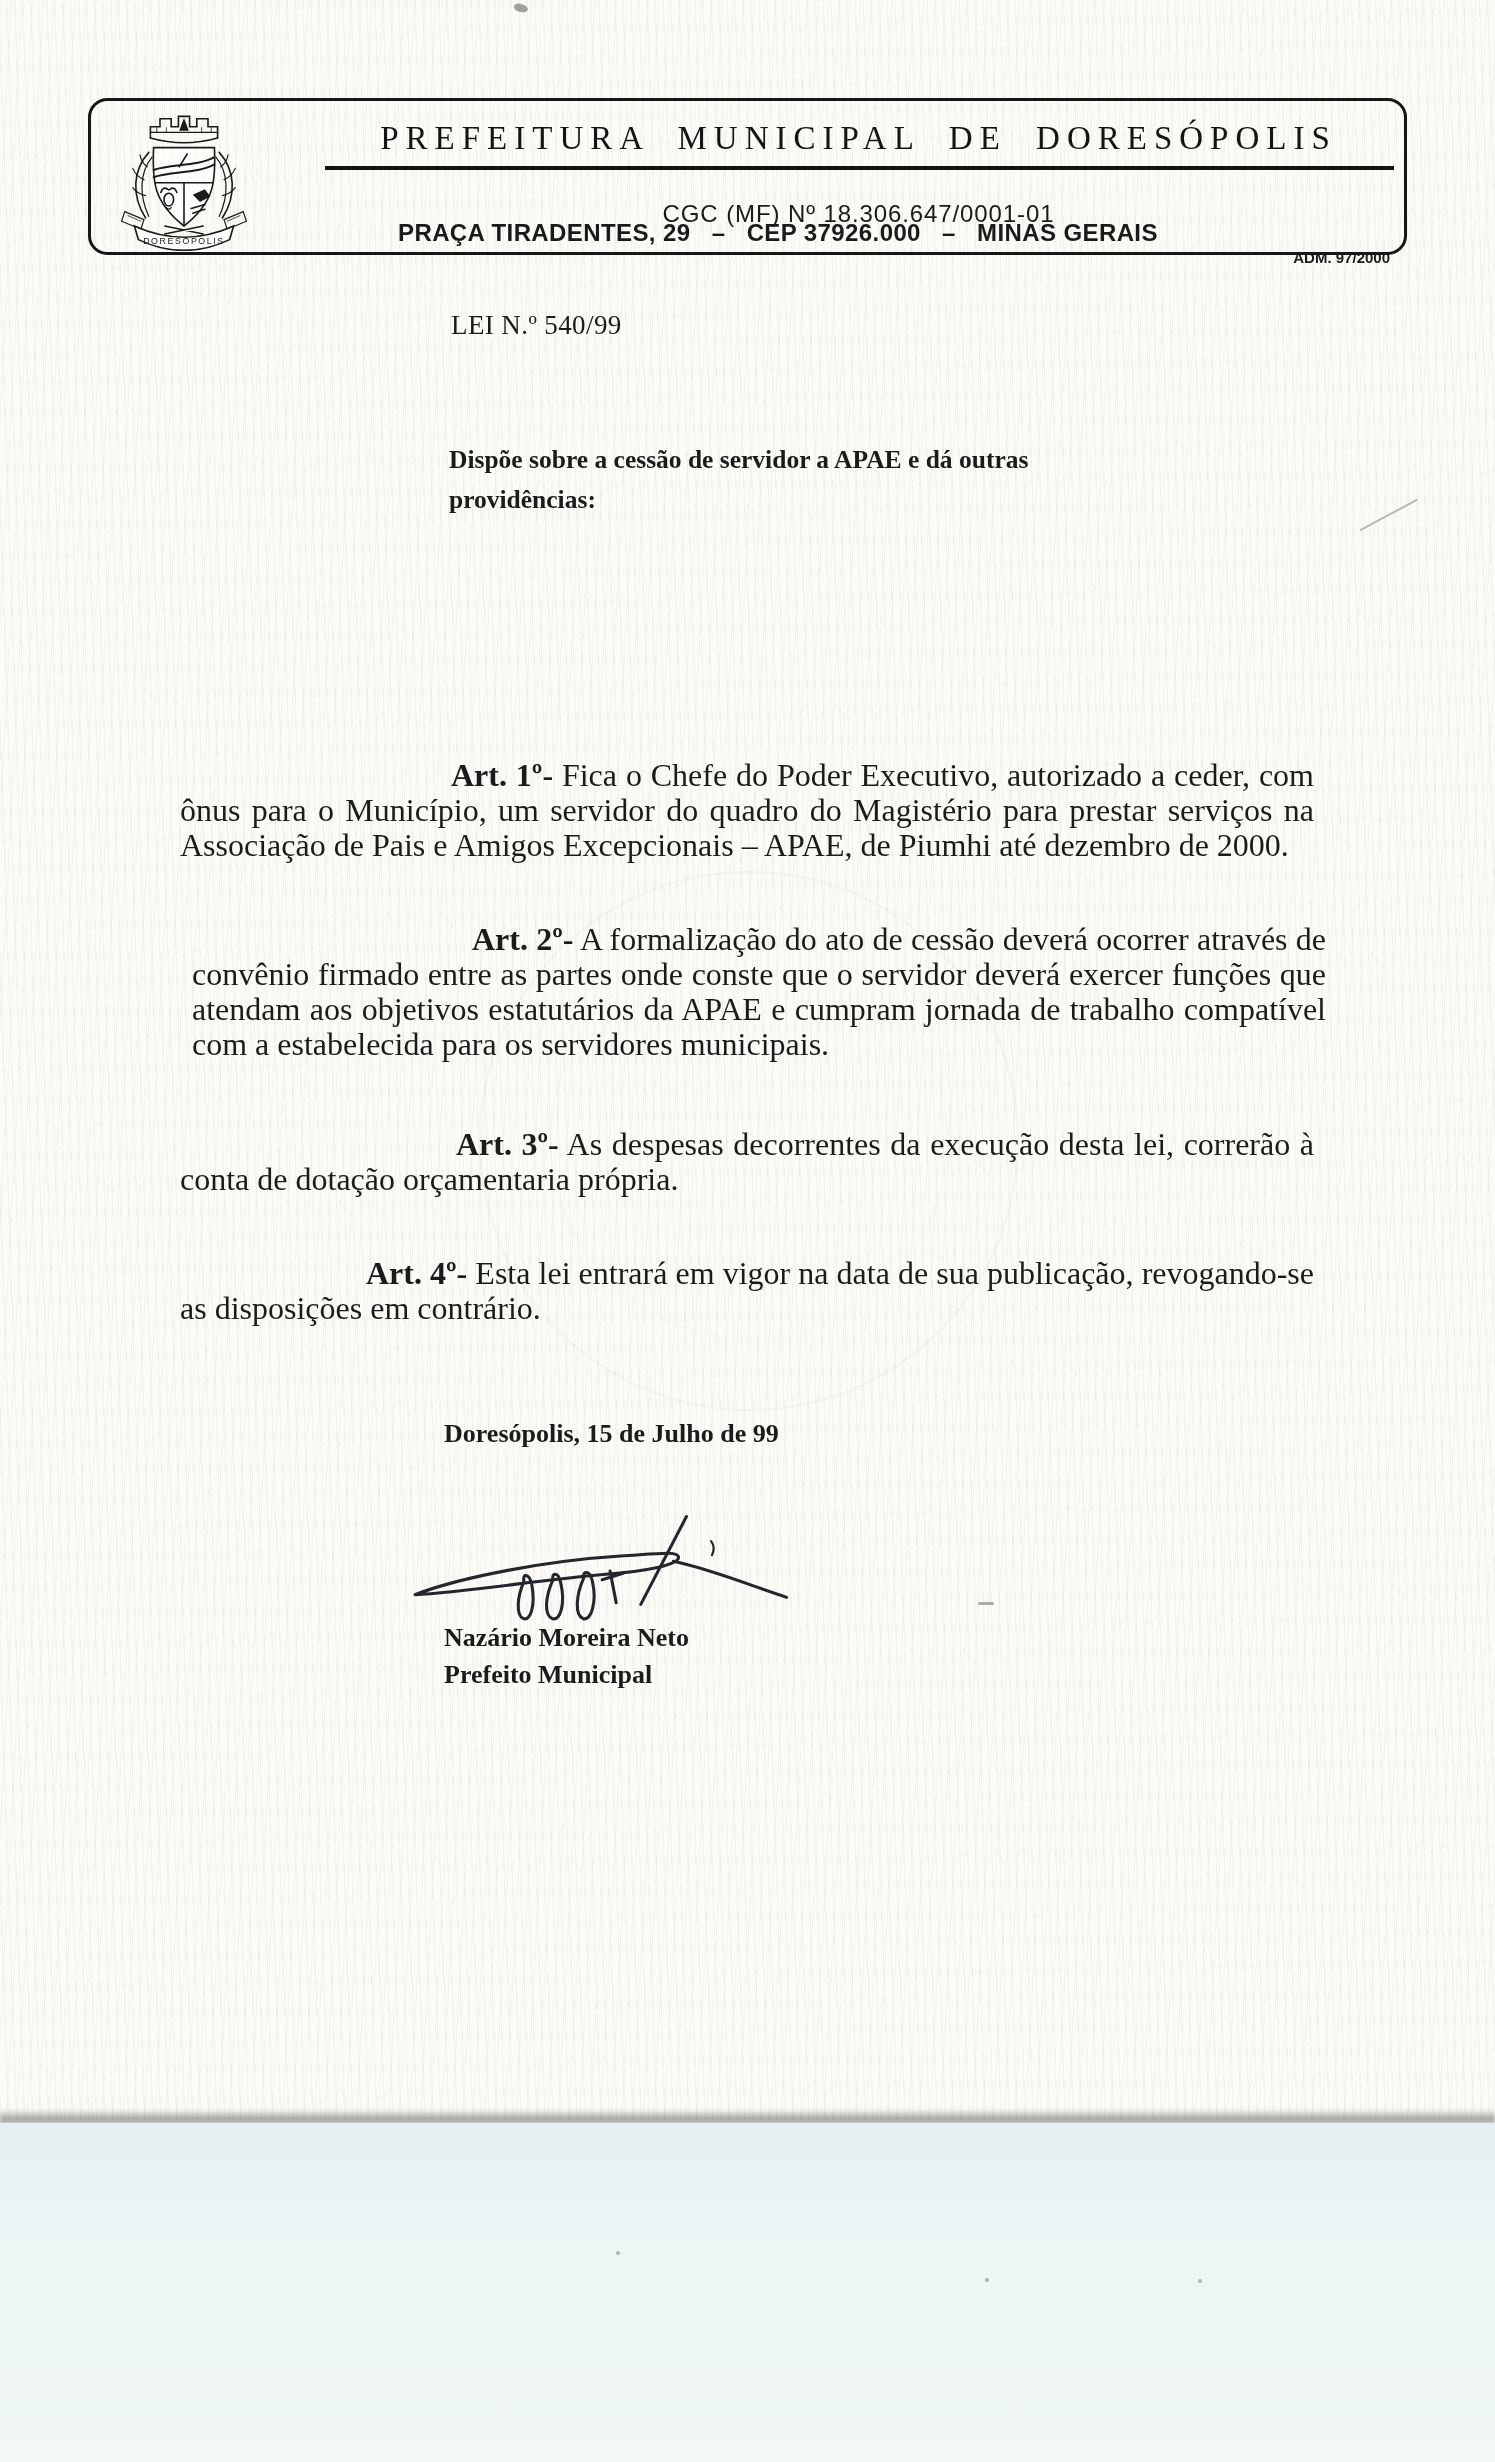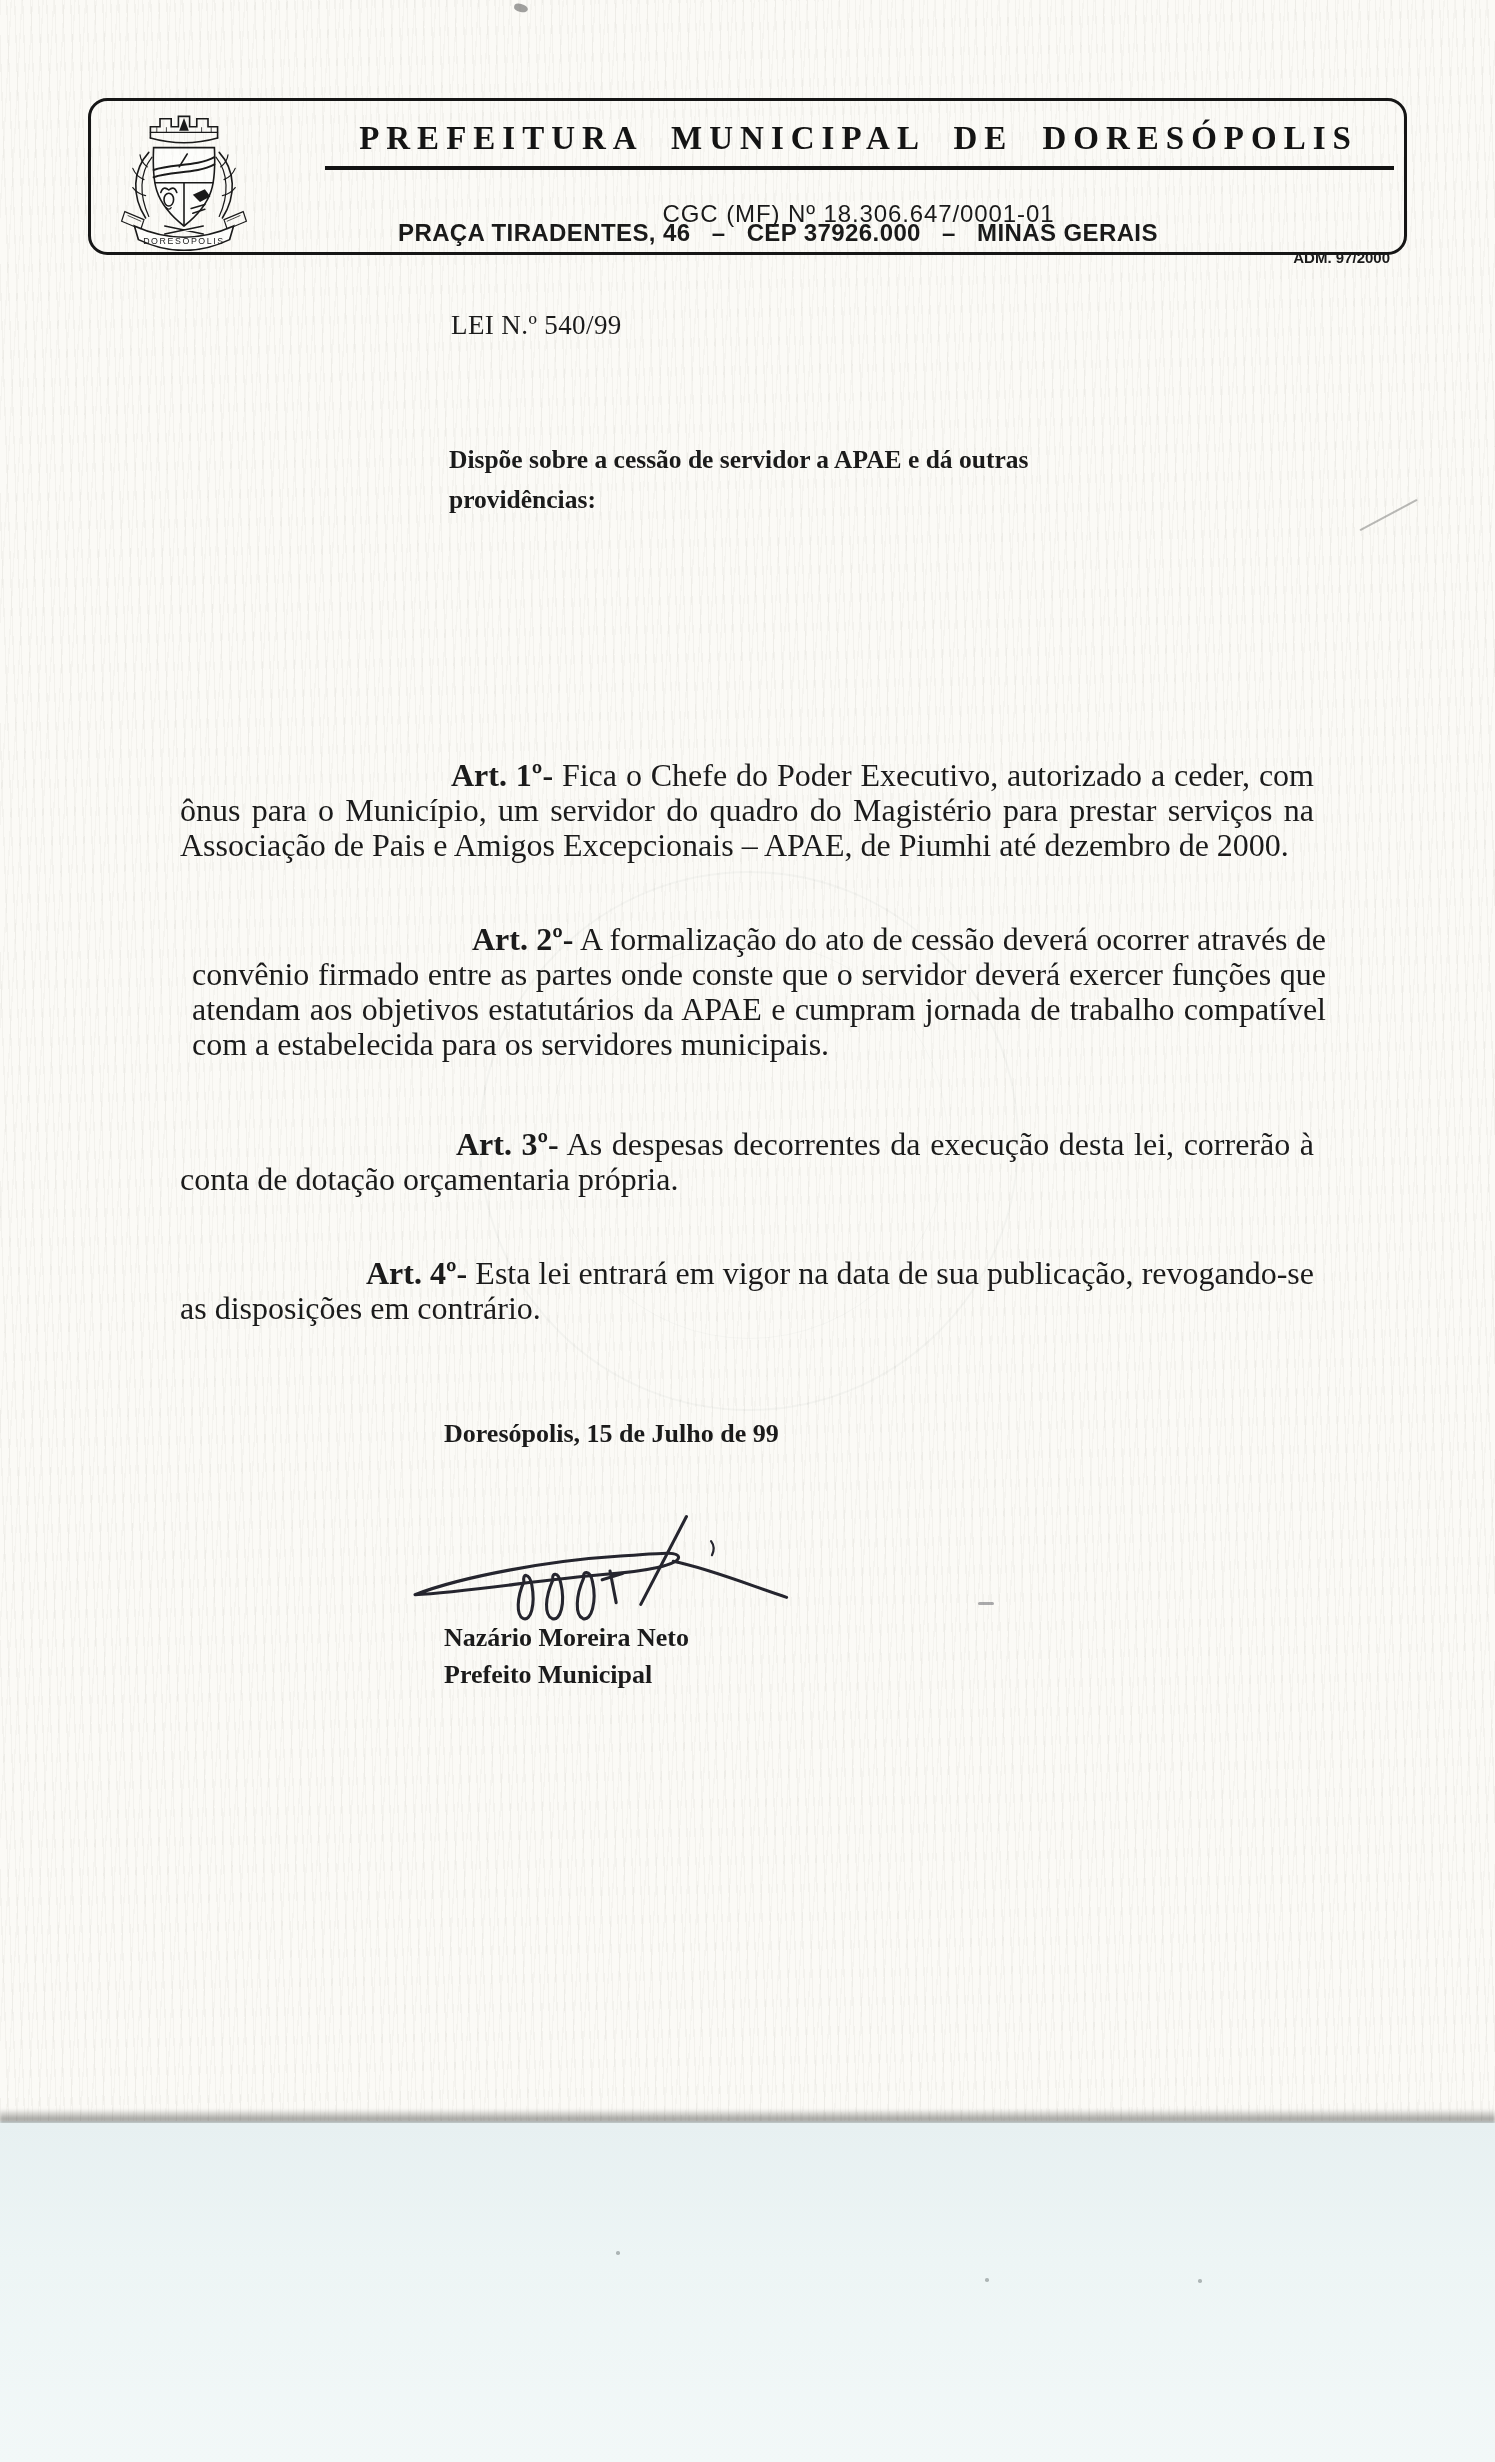--- a/index.html
+++ b/index.html
@@ -13,21 +13,21 @@
   .paper-edge{position:absolute;left:0;top:2109px;width:1495px;height:16px;
     background:linear-gradient(to bottom, rgba(0,0,0,0) 0%, rgba(60,60,58,0.45) 65%, rgba(90,95,95,0.15) 100%);
     filter:blur(1.8px);}
   .scanner-bed{position:absolute;left:0;top:2123px;width:1495px;height:339px;
     background:linear-gradient(to bottom,#e7f0f1 0%, #edf5f5 40%, #f2f8f8 100%);}
   
   .header-box{position:absolute;left:88px;top:98px;width:1319px;height:157px;
     border:3.5px solid #161616;border-radius:19.3px;box-sizing:border-box;}
   .crest{position:absolute;left:13px;top:3.5px;width:160px;height:146px;}
   .head-title{position:absolute;left:220px;top:19.3px;width:1095px;text-align:center;
-    font-family:"Liberation Serif", serif;font-size:33px;font-weight:700;letter-spacing:7px;word-spacing:14px;
+    font-family:"Liberation Serif", serif;font-size:33px;font-weight:400;letter-spacing:7px;word-spacing:14px;
     white-space:nowrap;color:#141414;}
   .head-rule{position:absolute;left:234px;top:65px;width:1069px;height:3.5px;background:#121212;}
   .head-cgc{position:absolute;left:220px;top:99px;width:1095px;text-align:center;
     font-family:"Liberation Sans", sans-serif;font-size:24px;font-weight:normal;letter-spacing:0.9px;color:#1a1a1a;}
   .head-address{position:absolute;left:307px;top:118px;
     font-family:"Liberation Sans", sans-serif;font-size:24px;font-weight:bold;letter-spacing:0.4px;color:#1a1a1a;white-space:pre;}
   .head-adm{position:absolute;right:14px;top:120px;
     font-family:"Liberation Sans", sans-serif;font-size:15px;font-weight:bold;color:#1a1a1a;margin-top:28px;}
   
   .law-number{position:absolute;left:451px;top:310px;font-size:27px;font-weight:normal;letter-spacing:0.4px;}
@@ -108,21 +108,21 @@
 
         <path d="M76 160 L124 150 M76 150 L124 160" stroke-width="2"></path>
 
         <path d="M38 150 Q100 178 162 150 L157 167 Q100 194 43 167 Z" fill="#fff" fill-opacity="0.7"></path>
         <text x="100" y="173" text-anchor="middle" font-size="11" letter-spacing="2" fill="#1a1a1a" stroke="none">DORESOPOLIS</text>
       </svg>
 
       <div class="head-title">PREFEITURA MUNICIPAL DE DORESÓPOLIS</div>
       <div class="head-rule"></div>
       <div class="head-cgc">CGC (MF) Nº 18.306.647/0001-01</div>
-      <div class="head-address">PRAÇA TIRADENTES, 46   –   CEP 37926.000   –   MINAS GERAIS</div>
+      <div class="head-address">PRAÇA TIRADENTES, 29   –   CEP 37926.000   –   MINAS GERAIS</div>
       <div class="head-adm">ADM. 97/2000</div>
     </div>
 
     <div class="law-number">LEI N.º 540/99</div>
 
     <div class="summary">Dispõe sobre a cessão de servidor a APAE e dá outras providências:</div>
 
 
     <p class="article art-1"><span class="art-label">Art. 1º-</span><span> Fica o Chefe do Poder Executivo, autorizado a ceder, com ônus para o Município, um servidor do quadro do Magistério para prestar serviços na Associação de Pais e Amigos Excepcionais – APAE, de Piumhi até dezembro de 2000.</span></p>
 

